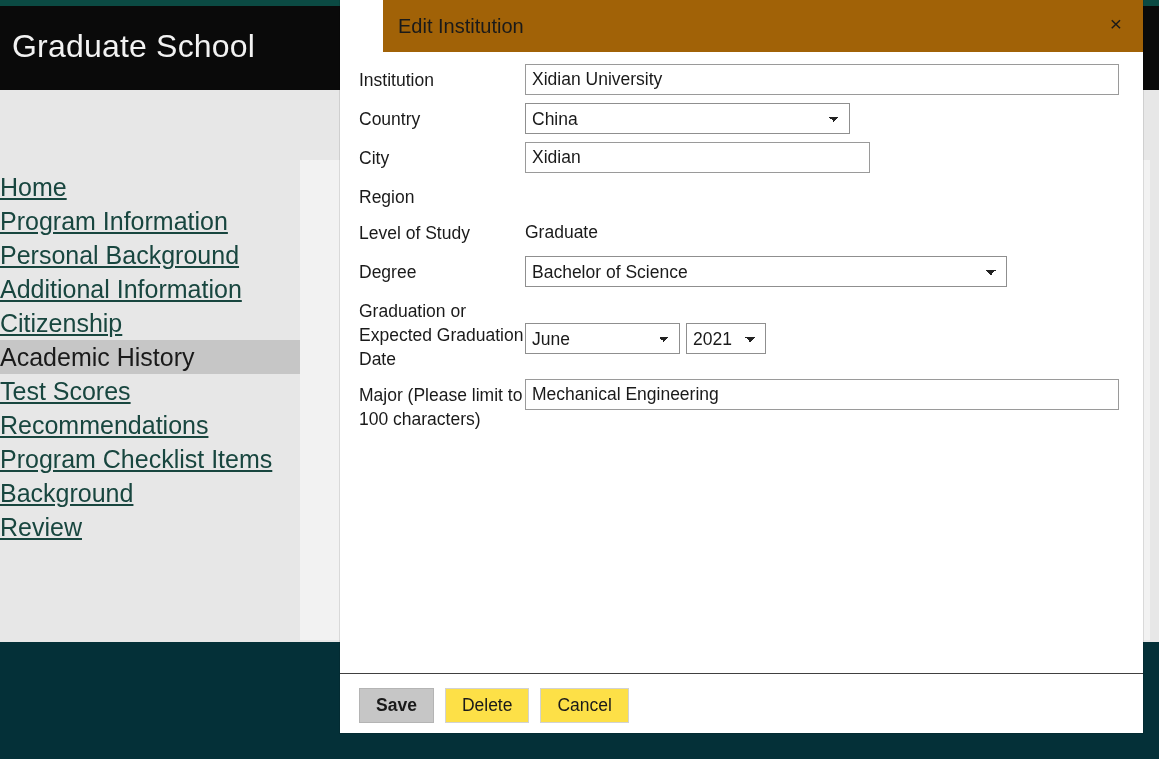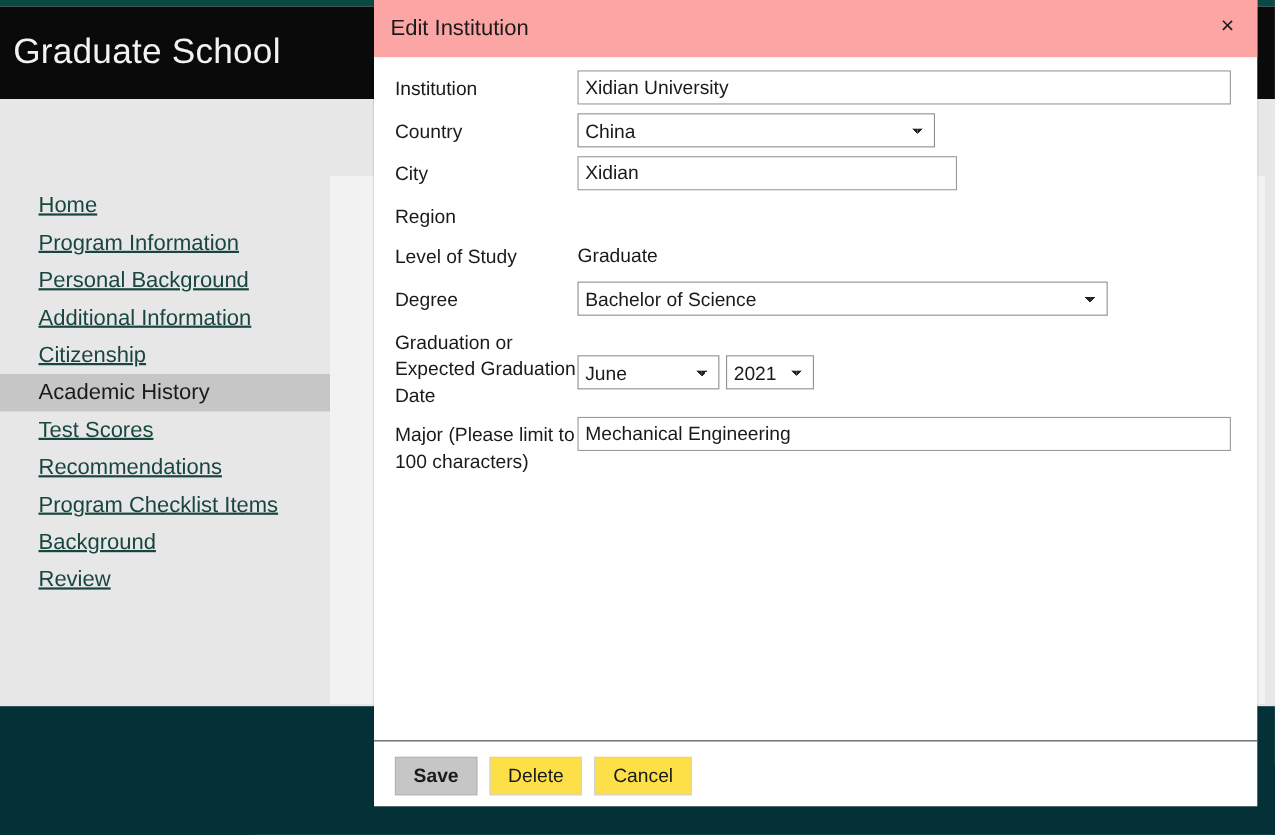--- a/index.html
+++ b/index.html
@@ -59,22 +59,21 @@
   
   .nav {
     position: absolute;
     left: 0;
     top: 80px;
     width: 300px;
   }
   .nav-item {
     height: 34px;
     line-height: 34px;
-    padding-left: 35px;
-    font-size: 20px;
+    font-size: 25px;
     color: #18463f;
     text-decoration: underline;
     white-space: nowrap;
     box-sizing: border-box;
   }
   .nav-item.active {
     background: #c6c6c6;
     color: #1a1a1a;
     text-decoration: none;
   }
@@ -162,23 +161,24 @@
     top: 0;
     width: 803px;
     height: 733px;
     background: #ffffff;
     box-shadow: 0 0 0 1px rgba(0,0,0,.10);
     display: flex;
     flex-direction: column;
   }
   .modal-header {
     height: 52px;
-    background: #fca5a5;
+    background: #a16207;
     position: relative;
     flex: 0 0 auto;
+    margin-left: 43px;
   }
   .modal-title {
     position: absolute;
     left: 15px;
     top: 15px;
     font-size: 20px;
     color: #1a1a1a;
     white-space: nowrap;
   }
   .modal-close {
@@ -254,21 +254,21 @@
     background-position:
       calc(100% - 15px) 13px,
       calc(100% - 10px) 13px;
     background-size: 5px 5px, 5px 5px;
     background-repeat: no-repeat;
     outline: none;
   }
   .sel.w-country { width: 325px; }
   .sel.w-region  { width: 166px; }
   .sel.w-degree  { width: 482px; }
-  .sel.w-month   { width: 129px; }
+  .sel.w-month   { width: 155px; }
   .sel.w-year    { width: 80px; }
 
   .static-val {
     font-size: 17.5px;
     line-height: 31px;
     color: #1a1a1a;
   }
   .date-group {
     display: flex;
     gap: 6px;

